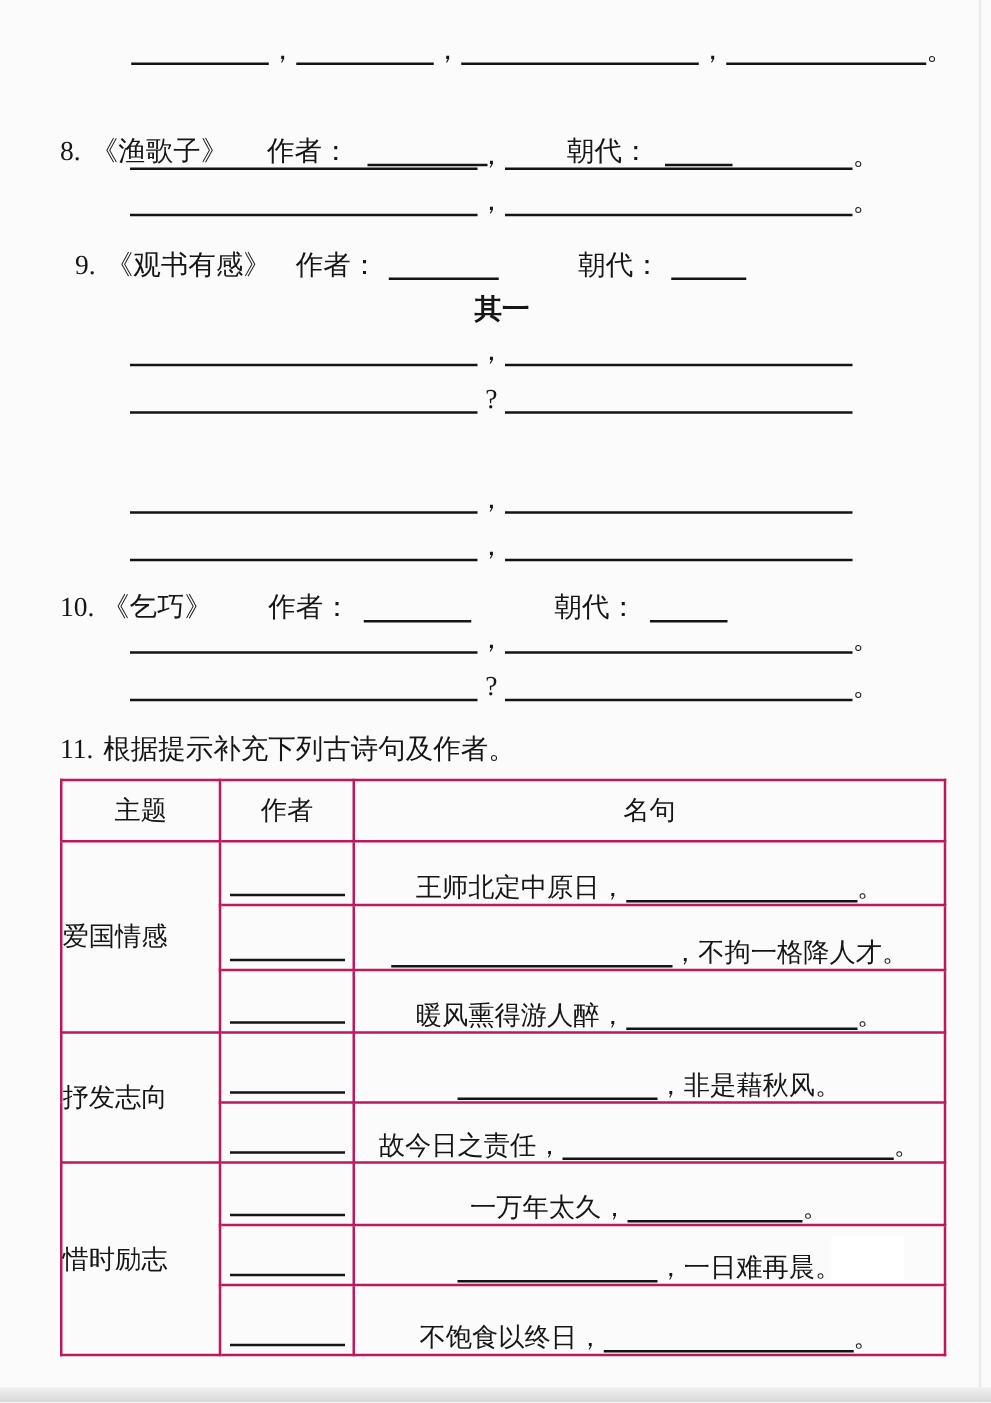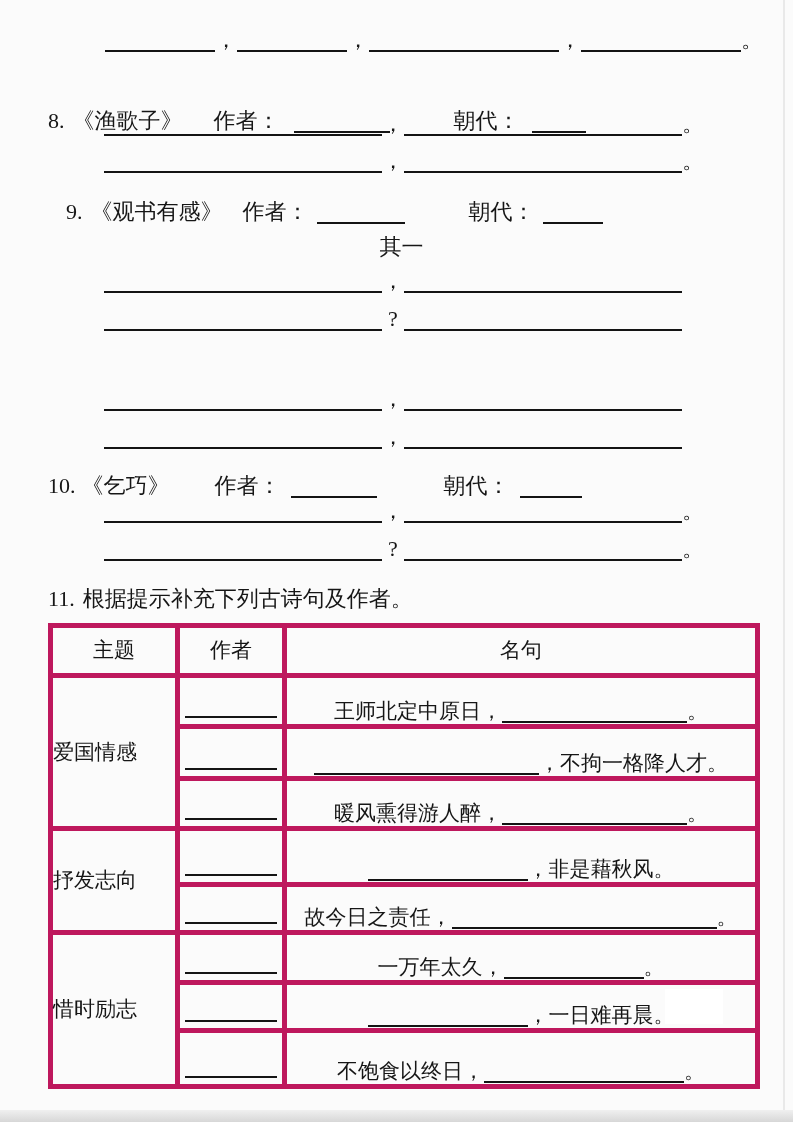--- a/index.html
+++ b/index.html
@@ -15,21 +15,21 @@
   .w96{width:96px}.w110{width:110px}.w140{width:140px}.w160{width:160px}
   .w185{width:185px}.w190{width:190px}.w200{width:200px}.w225{width:225px}
   .w265{width:265px}.w278{width:278px}
   .sep{display:inline-block;width:22px;text-align:center;}
   .m6{margin-right:6px}.m8{margin-right:8px}.m10{margin-right:10px}.m12{margin-right:12px}
   .m14{margin-right:14px}.m20{margin-right:20px}.m31{margin-right:31px}.m45{margin-right:45px}.m64{margin-right:64px}.m67{margin-right:67px}
   .center-row{left:48px;width:707px;text-align:center;}
   
   table.sheet{position:absolute;left:48px;top:623px;width:707px;border-collapse:collapse;
     table-layout:fixed;font-size:21px;color:#161616;}
-  table.sheet th,table.sheet td{border:5px solid #be185d;padding:0;font-weight:normal;}
+  table.sheet th,table.sheet td{border:2px solid #be185d;padding:0;font-weight:normal;}
   th.hdr{height:45px;text-align:center;vertical-align:middle;font-size:21px;}
   td.theme{text-align:left;vertical-align:middle;}
   td.au{vertical-align:bottom;}
   td.au .aublank{width:92px;height:0;border-bottom:2px solid #151515;margin:0 auto 6px auto;}
   td.mq{text-align:center;vertical-align:bottom;padding-bottom:7px;white-space:nowrap;}
   td.mq .blank{height:24px;}
   tr.h49{height:49px}tr.h51{height:51px}tr.h52{height:52px}tr.h50{height:50px}
   tr.h47{height:56px}tr.h48{height:48px}
   
   .whiteout{position:absolute;left:665px;top:989px;width:58px;height:35px;background:#ffffff;z-index:5;}
@@ -50,25 +50,25 @@
     <span class="m8">8.</span><span class="m31">《渔歌子》</span><span class="m14">作者：</span><span class="blank w96 m64"></span><span class="m12">朝代：</span><span class="blank w54"></span>
   </div>
 
   <div class="row" style="left:104px;top:110px;">
     <span class="blank w278"></span><span class="sep">，</span><span class="blank w278"></span><span class="sep">。</span>
   </div>
   <div class="row" style="left:104px;top:147px;">
     <span class="blank w278"></span><span class="sep">，</span><span class="blank w278"></span><span class="sep">。</span>
   </div>
 
-  <div class="row" style="left:66px;top:198px;text-align:right;">
+  <div class="row" style="left:60px;top:198px;text-align:right;">
     <span class="m8">9.</span><span class="m20">《观书有感》</span><span class="m8">作者：</span><span class="blank w88 m64"></span><span class="m8">朝代：</span><span class="blank w60"></span>
   </div>
 
-  <div class="row center-row" style="top:233px;">
+  <div class="row center-row" style="top:233px;font-weight:bold;">
     <span>其一</span>
   </div>
   <div class="row" style="left:104px;top:267px;">
     <span class="blank w278"></span><span class="sep">，</span><span class="blank w278"></span>
   </div>
   <div class="row" style="left:104px;top:305px;">
     <span class="blank w278"></span><span class="sep">?</span><span class="blank w278"></span>
   </div>
 
   <div class="row" style="left:104px;top:385px;">

